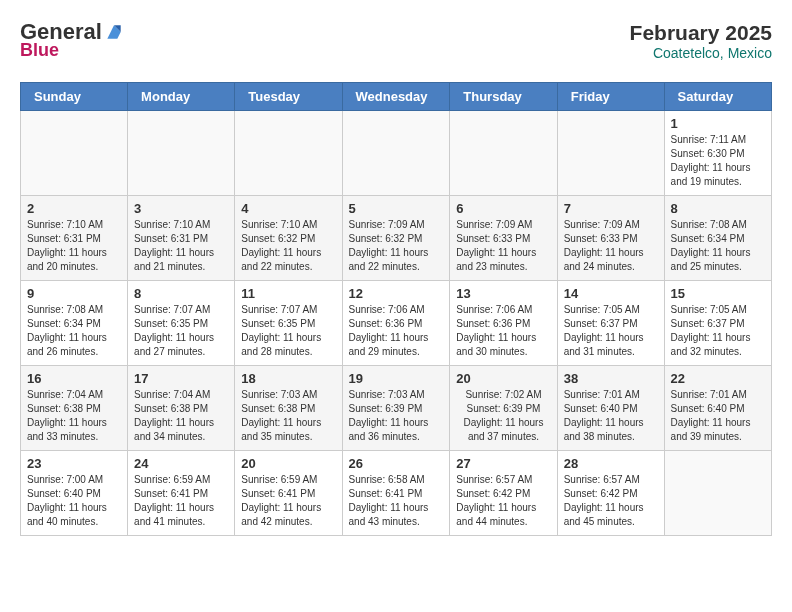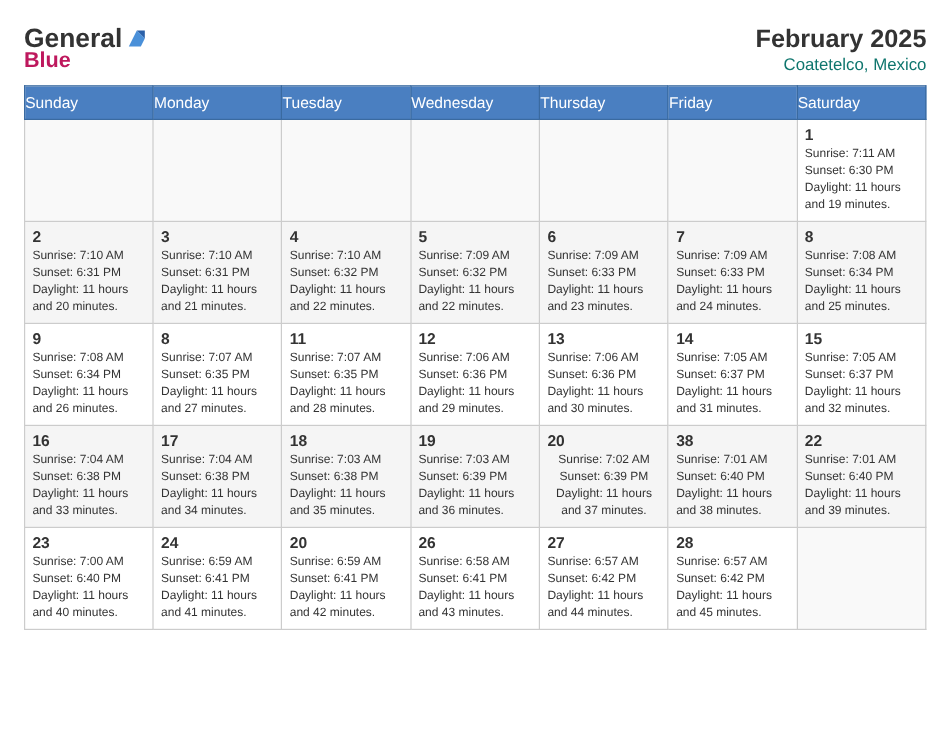--- a/index.html
+++ b/index.html
@@ -7,21 +7,21 @@
       font-family: Arial, sans-serif;
       background: #fff;
       width: 792px;
       min-height: 612px;
       padding: 20px;
     }
     .header {
       display: flex;
       justify-content: space-between;
       align-items: flex-end;
-      margin-bottom: 10px;
+      margin-bottom: 21px;
       gap: 32px;
     }
     .logo {
       display: flex;
       align-items: center;
     }
     .logo-text {
       font-size: 22px;
       font-weight: bold;
       color: #333;
@@ -49,23 +49,23 @@
     }
     .calendar {
       width: 100%;
       border-collapse: collapse;
       border: 1px solid #ccc;
     }
     .calendar th {
       background-color: #4a7fc1;
       color: #fff;
       text-align: left;
-      padding: 6px 0;
+      padding: 6px 13px;
       font-size: 13px;
-      font-weight: normal;
+      font-weight: bold;
       border: 1px solid #3a6aa0;
     }
     .calendar td {
       vertical-align: top;
       padding: 5px 6px;
       border: 1px solid #ccc;
       width: 108px;
       height: 85px;
       font-size: 10.5px;
       color: #333;

